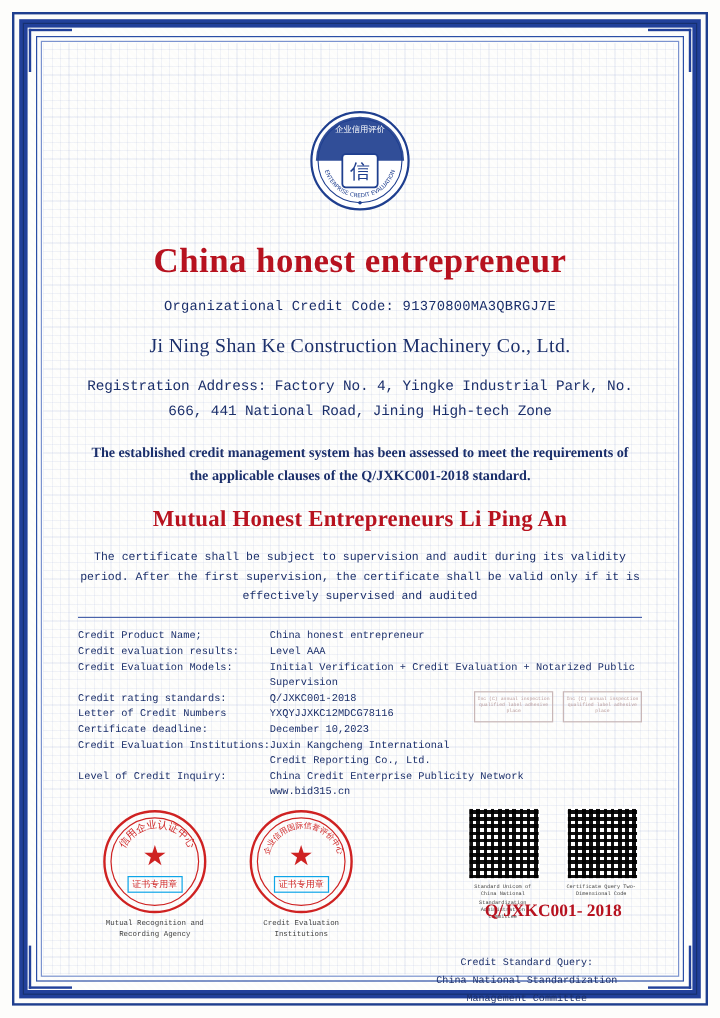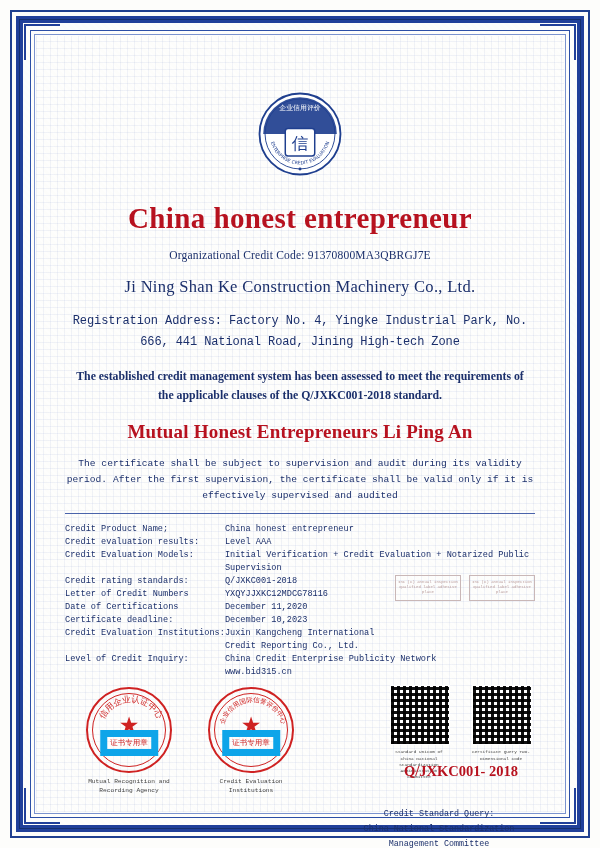--- a/index.html
+++ b/index.html
@@ -98,21 +98,21 @@
     font-size: 29px;
     font-weight: bold;
     color: #b7121f;
     letter-spacing: 0.4px;
     font-family: "Liberation Serif", serif;
   }
   .org-code {
     margin-top: 14px;
     font-size: 11.5px;
     color: #1b2f6b;
-    font-family: Liberation Serif, serif;
+    font-family: Liberation Mono, monospace;
     letter-spacing: 0.2px;
   }
   .company {
     margin-top: 16px;
     font-size: 16.5px;
     font-weight: normal;
     color: #1b2f6b;
     letter-spacing: 0.3px;
   }
   .address {
@@ -227,21 +227,21 @@
     transform: translate(-50%, -50%);
     color: #cf2222;
     font-size: 23px;
     line-height: 1;
   }
   .seal-band {
     position: absolute;
     left: 50%;
     bottom: 15px;
     transform: translateX(-50%);
-    border: 7px solid #0ea5e9;
+    border: 1px solid #0ea5e9;
     color: #cf2222;
     font-size: 7.5px;
     padding: 1px 3px;
     white-space: nowrap;
     font-family: "Liberation Sans", sans-serif;
   }
   .seal-arc {
     position: absolute;
     left: 0; top: 0; width: 86px; height: 86px;
   }
@@ -375,24 +375,20 @@
           </tr>
           <tr>
             <td class="k">Credit rating standards:</td>
             <td class="v">Q/JXKC001-2018</td>
           </tr>
           <tr>
             <td class="k">Letter of Credit Numbers</td>
             <td class="v">YXQYJJXKC12MDCG78116</td>
           </tr>
           <tr>
-            <td class="k">Date of Certifications</td>
-            <td class="v">December 11,2020</td>
-          </tr>
-          <tr>
             <td class="k">Certificate deadline:</td>
             <td class="v">December 10,2023</td>
           </tr>
           <tr>
             <td class="k">Credit Evaluation Institutions:</td>
             <td class="v">Juxin Kangcheng International
 Credit Reporting Co., Ltd.</td>
           </tr>
           <tr>
             <td class="k">Level of Credit Inquiry:</td>

